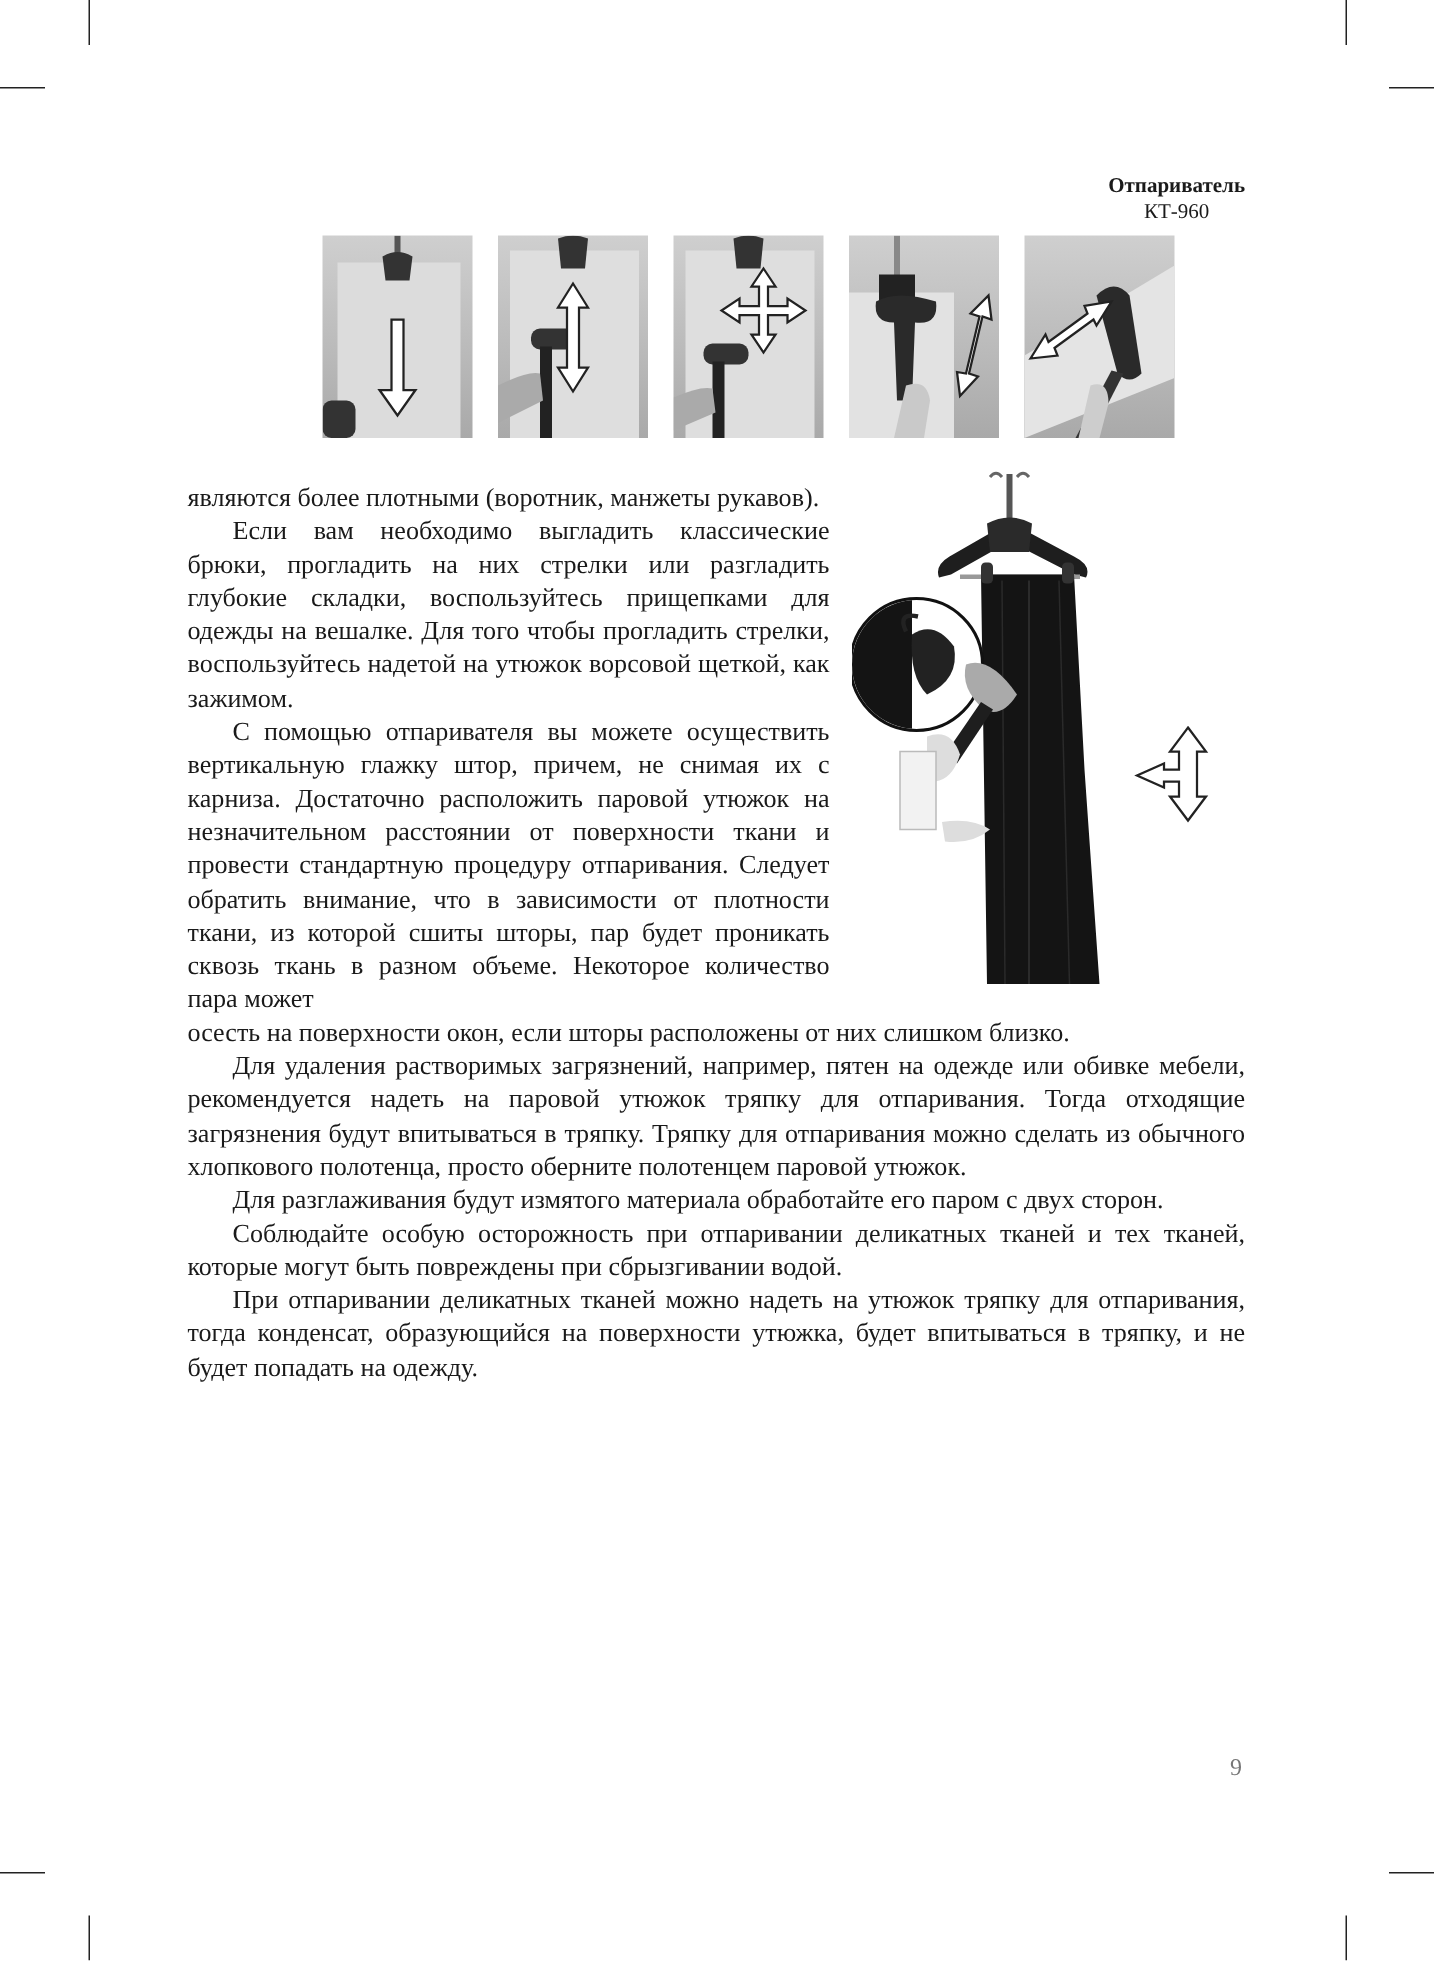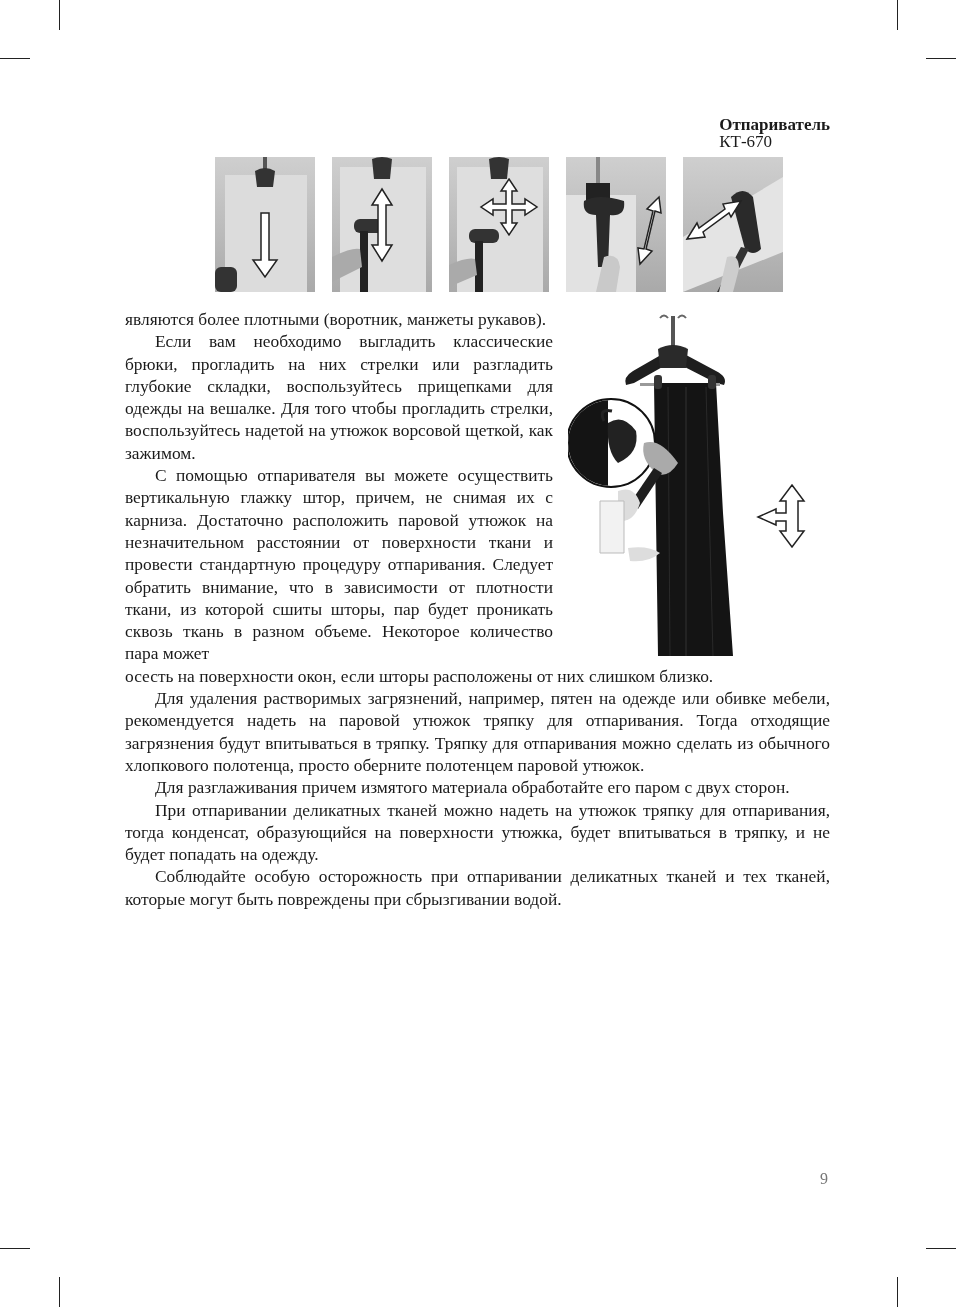--- a/index.html
+++ b/index.html
@@ -1,44 +1,44 @@
 <!DOCTYPE html>
 <html><head>
 <meta charset="utf-8">
 <style>
   html,body{margin:0;padding:0;background:#fff;}
   body{width:956px;height:1307px;position:relative;overflow:hidden;font-family:"Liberation Serif","DejaVu Serif",serif;color:#1a1a1a;}
   .crop{position:absolute;background:#222;}
-  .hdr{position:absolute;right:126px;top:116px;text-align:left;font-size:17px;line-height:17px;}
+  .hdr{position:absolute;right:126px;top:116px;text-align:center;font-size:14px;line-height:17px;}
   .hdr .t{font-weight:bold;}
   .photos{position:absolute;top:157px;left:215px;height:135px;}
   .ph{position:absolute;top:0;width:100px;height:135px;background:linear-gradient(180deg,#cfcfcf,#b9b9b9 60%,#a9a9a9);overflow:hidden;}
   .ph svg{position:absolute;left:0;top:0;}
-  .body{position:absolute;left:125px;top:308px;width:705px;font-size:17.4px;line-height:22.3px;text-align:justify;}
+  .body{position:absolute;left:125px;top:320px;width:705px;font-size:17.4px;line-height:22.3px;text-align:justify;}
   .body p{margin:0;text-indent:30px;}
   .body p.noind{text-indent:0;}
   .narrow{width:428px;}
   .float{position:absolute;left:568px;top:313px;width:245px;height:345px;}
   .pnum{position:absolute;left:820px;top:1170px;font-size:16px;color:#777;}
 </style>
 </head>
 <body>
 
 <div class="crop" style="left:59px;top:0;width:1px;height:30px"></div>
 <div class="crop" style="left:897px;top:0;width:1px;height:30px"></div>
 <div class="crop" style="left:0;top:58px;width:30px;height:1px"></div>
 <div class="crop" style="left:926px;top:58px;width:30px;height:1px"></div>
 <div class="crop" style="left:0;top:1248px;width:30px;height:1px"></div>
 <div class="crop" style="left:926px;top:1248px;width:30px;height:1px"></div>
 <div class="crop" style="left:59px;top:1277px;width:1px;height:30px"></div>
 <div class="crop" style="left:897px;top:1277px;width:1px;height:30px"></div>
 
 <div class="hdr">
   <div class="t">Отпариватель</div>
-  <div>КТ-670</div>
+  <div>КТ-960</div>
 </div>
 
 <div class="photos">
   <div class="ph" style="left:0">
     <svg width="100" height="135" viewBox="0 0 100 135">
       <rect x="10" y="18" width="82" height="117" fill="#dcdcdc"></rect>
       <path d="M48 0 L52 0 L52 22 L48 22Z" fill="#555"></path>
       <path d="M40 14 Q50 8 60 14 L58 30 L42 30Z" fill="#333"></path>
       <rect x="0" y="110" width="22" height="25" fill="#333" rx="6"></rect>
       <path d="M46 56 H54 V103 H62 L50 120 L38 103 H46Z" fill="#fff" stroke="#222" stroke-width="1.5"></path>
@@ -123,18 +123,18 @@
 </div>
 
 <div class="body">
   <div class="narrow">
     <p class="noind">являются более плотными (воротник, манжеты рукавов).</p>
     <p>Если вам необходимо выгладить классические брюки, прогладить на них стрелки или разгладить глубокие складки, воспользуйтесь прищепками для одежды на вешалке. Для того чтобы прогладить стрелки, воспользуйтесь надетой на утюжок ворсовой щеткой, как зажимом.</p>
     <p>С помощью отпаривателя вы можете осуществить вертикальную глажку штор, причем, не снимая их с карниза. Достаточно расположить паровой утюжок на незначительном расстоянии от поверхности ткани и провести стандартную процедуру отпаривания. Следует обратить внимание, что в зависимости от плотности ткани, из которой сшиты шторы, пар будет проникать сквозь ткань в разном объеме. Некоторое количество пара может</p>
   </div>
   <p class="noind">осесть на поверхности окон, если шторы расположены от них слишком близко.</p>
   <p>Для удаления растворимых загрязнений, например, пятен на одежде или обивке мебели, рекомендуется надеть на паровой утюжок тряпку для отпаривания. Тогда отходящие загрязнения будут впитываться в тряпку. Тряпку для отпаривания можно сделать из обычного хлопкового полотенца, просто оберните полотенцем паровой утюжок.</p>
-  <p>Для разглаживания причем измятого материала обработайте его паром с двух сторон.</p>
+  <p>Для разглаживания будут измятого материала обработайте его паром с двух сторон.</p>
+  <p>Соблюдайте особую осторожность при отпаривании деликатных тканей и тех тканей, которые могут быть повреждены при сбрызгивании водой.</p>
   <p>При отпаривании деликатных тканей можно надеть на утюжок тряпку для отпаривания, тогда конденсат, образующийся на поверхности утюжка, будет впитываться в тряпку, и не будет попадать на одежду.</p>
-  <p>Соблюдайте особую осторожность при отпаривании деликатных тканей и тех тканей, которые могут быть повреждены при сбрызгивании водой.</p>
 </div>
 
 <div class="pnum">9</div>
 
 </body></html>

